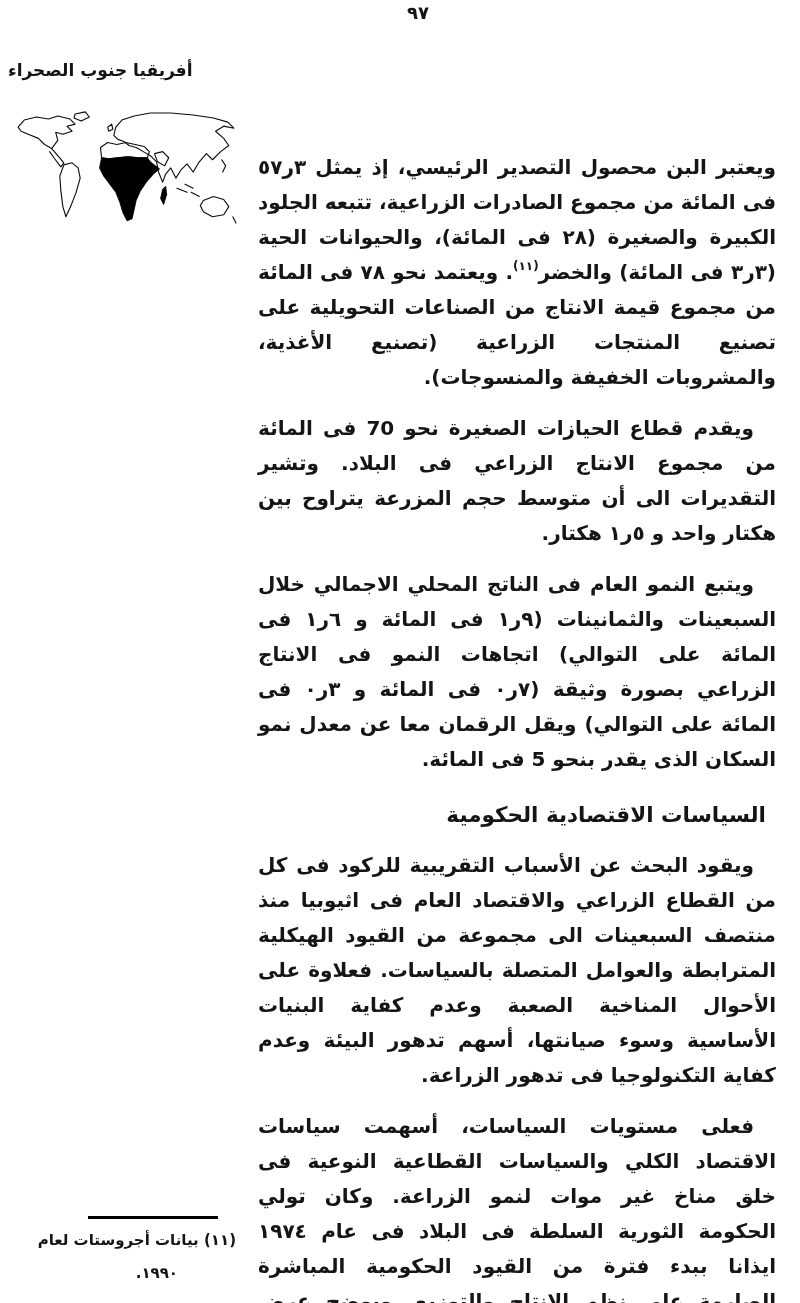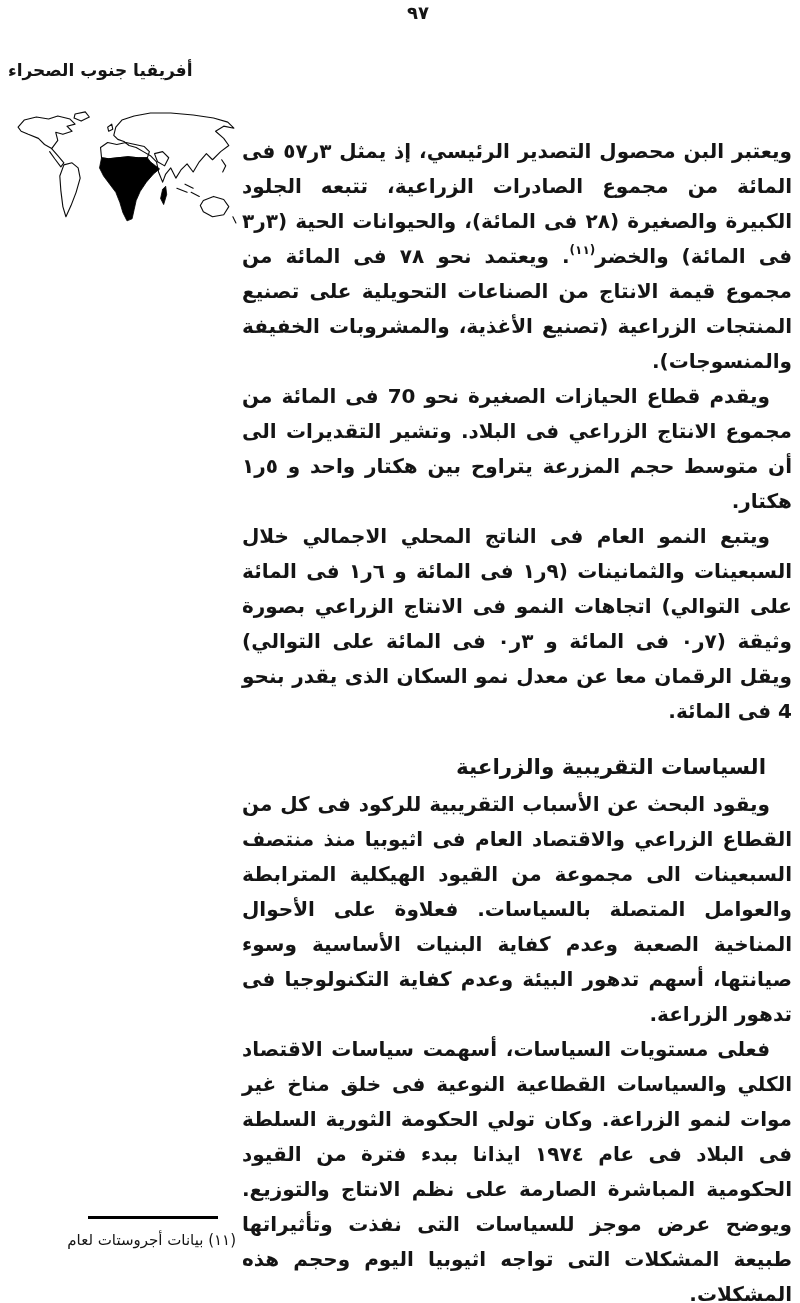--- a/index.html
+++ b/index.html
@@ -22,32 +22,32 @@
   }
   .map{
     position:absolute;top:110px;left:14px;width:226px;height:126px;
   }
   .map svg{display:block;width:100%;height:100%;}
   .main{
     position:absolute;top:134px;right:8px;width:550px;
     direction:rtl;text-align:justify;
     font-size:20px;font-weight:bold;line-height:35px;
   }
-  .main p{margin:0;padding:0;}
+  .main p{margin:16px;padding:0;}
   .indent{text-indent:22px;}
   .heading{
     font-size:21.5px;font-weight:bold;
     margin:20px 26px 3px 0;text-align:right;
   }
   sup{
     font-size:12px;line-height:0;vertical-align:9px;
   }
   .footnote{
     position:absolute;top:1216px;left:0;width:236px;
-    direction:rtl;font-size:15px;font-weight:normal;line-height:33px;
+    direction:rtl;font-size:15px;font-weight:bold;line-height:33px;
   }
   .fn-rule{height:3px;width:130px;background:#000;margin:0 18px 5px 0;}
   .fn-line1{text-align:right;}
   .fn-line2{text-align:right;padding-right:58px;}
 </style>
 </head>
 <body>
 
 <div class="page-number">٩٧</div>
 
@@ -88,23 +88,24 @@
       <path d="M86,46 L93,47 L102,46 L112,45 L122,46 L131,46 L134,50 L139,54 L143,57 L137,62 L130,70 L124,79 L120,88 L118,97 L116,106 L111,108 L107,100 L104,90 L100,80 L94,72 L88,64 L84,56 Z"></path>
 
       <path d="M146,77 L149,74 L150,82 L147,92 L144,86 Z"></path>
     </g>
   </svg>
 </div>
 
 <div class="main">
   <p class="para"><span>ويعتبر البن محصول التصدير الرئيسي، إذ يمثل ٣ر٥٧ فى المائة من مجموع الصادرات الزراعية، تتبعه الجلود الكبيرة والصغيرة (٢٨ فى المائة)، والحيوانات الحية (٣ر٣ فى المائة) والخضر</span><sup>(١١)</sup><span>. ويعتمد نحو ٧٨ فى المائة من مجموع قيمة الانتاج من الصناعات التحويلية على تصنيع المنتجات الزراعية (تصنيع الأغذية، والمشروبات الخفيفة والمنسوجات).</span></p>
   <p class="para indent">ويقدم قطاع الحيازات الصغيرة نحو 70 فى المائة من مجموع الانتاج الزراعي فى البلاد. وتشير التقديرات الى أن متوسط حجم المزرعة يتراوح بين هكتار واحد و ٥ر١ هكتار.</p>
-  <p class="para indent">ويتبع النمو العام فى الناتج المحلي الاجمالي خلال السبعينات والثمانينات (٩ر١ فى المائة و ٦ر١ فى المائة على التوالي) اتجاهات النمو فى الانتاج الزراعي بصورة وثيقة (٧ر٠ فى المائة و ٣ر٠ فى المائة على التوالي) ويقل الرقمان معا عن معدل نمو السكان الذى يقدر بنحو 4 فى المائة.</p>
-  <h2 class="heading">السياسات التقريبية والزراعية</h2>
+  <p class="para indent">ويتبع النمو العام فى الناتج المحلي الاجمالي خلال السبعينات والثمانينات (٩ر١ فى المائة و ٦ر١ فى المائة على التوالي) اتجاهات النمو فى الانتاج الزراعي بصورة وثيقة (٧ر٠ فى المائة و ٣ر٠ فى المائة على التوالي) ويقل الرقمان معا عن معدل نمو السكان الذى يقدر بنحو 5 فى المائة.</p>
+  <h2 class="heading">السياسات الاقتصادية الحكومية</h2>
   <p class="para indent">ويقود البحث عن الأسباب التقريبية للركود فى كل من القطاع الزراعي والاقتصاد العام فى اثيوبيا منذ منتصف السبعينات الى مجموعة من القيود الهيكلية المترابطة والعوامل المتصلة بالسياسات. فعلاوة على الأحوال المناخية الصعبة وعدم كفاية البنيات الأساسية وسوء صيانتها، أسهم تدهور البيئة وعدم كفاية التكنولوجيا فى تدهور الزراعة.</p>
   <p class="para indent">فعلى مستويات السياسات، أسهمت سياسات الاقتصاد الكلي والسياسات القطاعية النوعية فى خلق مناخ غير موات لنمو الزراعة. وكان تولي الحكومة الثورية السلطة فى البلاد فى عام ١٩٧٤ ايذانا ببدء فترة من القيود الحكومية المباشرة الصارمة على نظم الانتاج والتوزيع. ويوضح عرض موجز للسياسات التى نفذت وتأثيراتها طبيعة المشكلات التى تواجه اثيوبيا اليوم وحجم هذه المشكلات.</p>
 
 </div>
 
 <div class="footnote">
   <div class="fn-rule"></div>
   <div class="fn-line1">(١١) بيانات أجروستات لعام</div>
+  <div class="fn-line2">١٩٩٠.</div>
 </div>
 
 </body></html>

